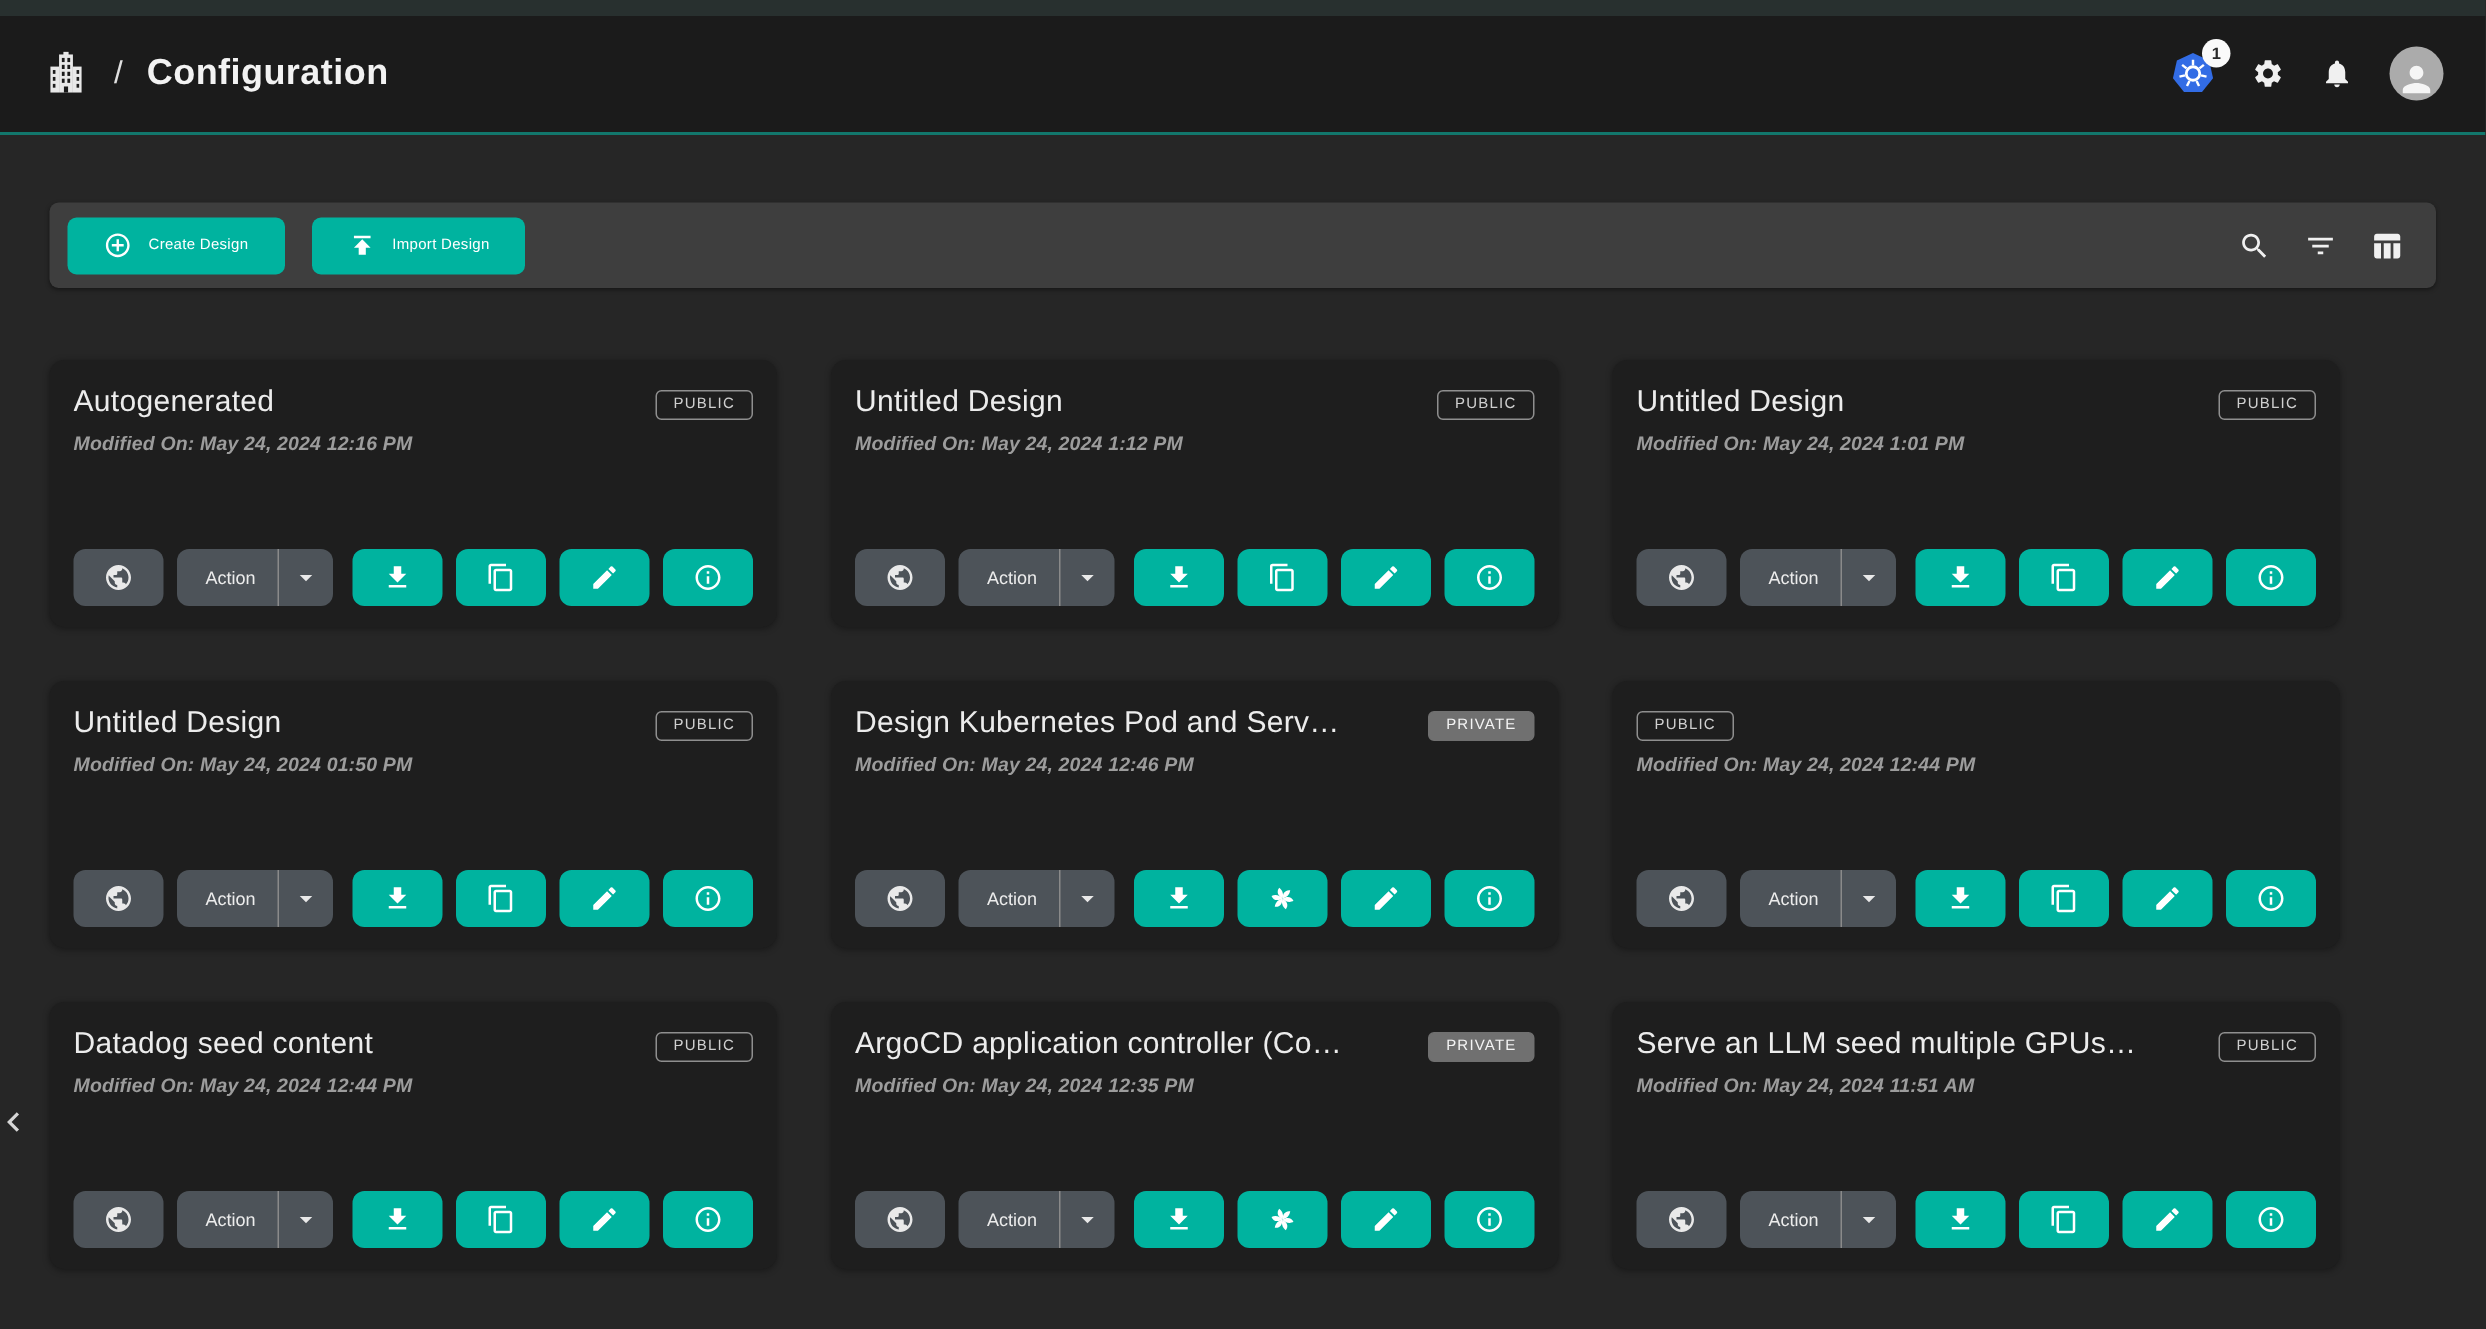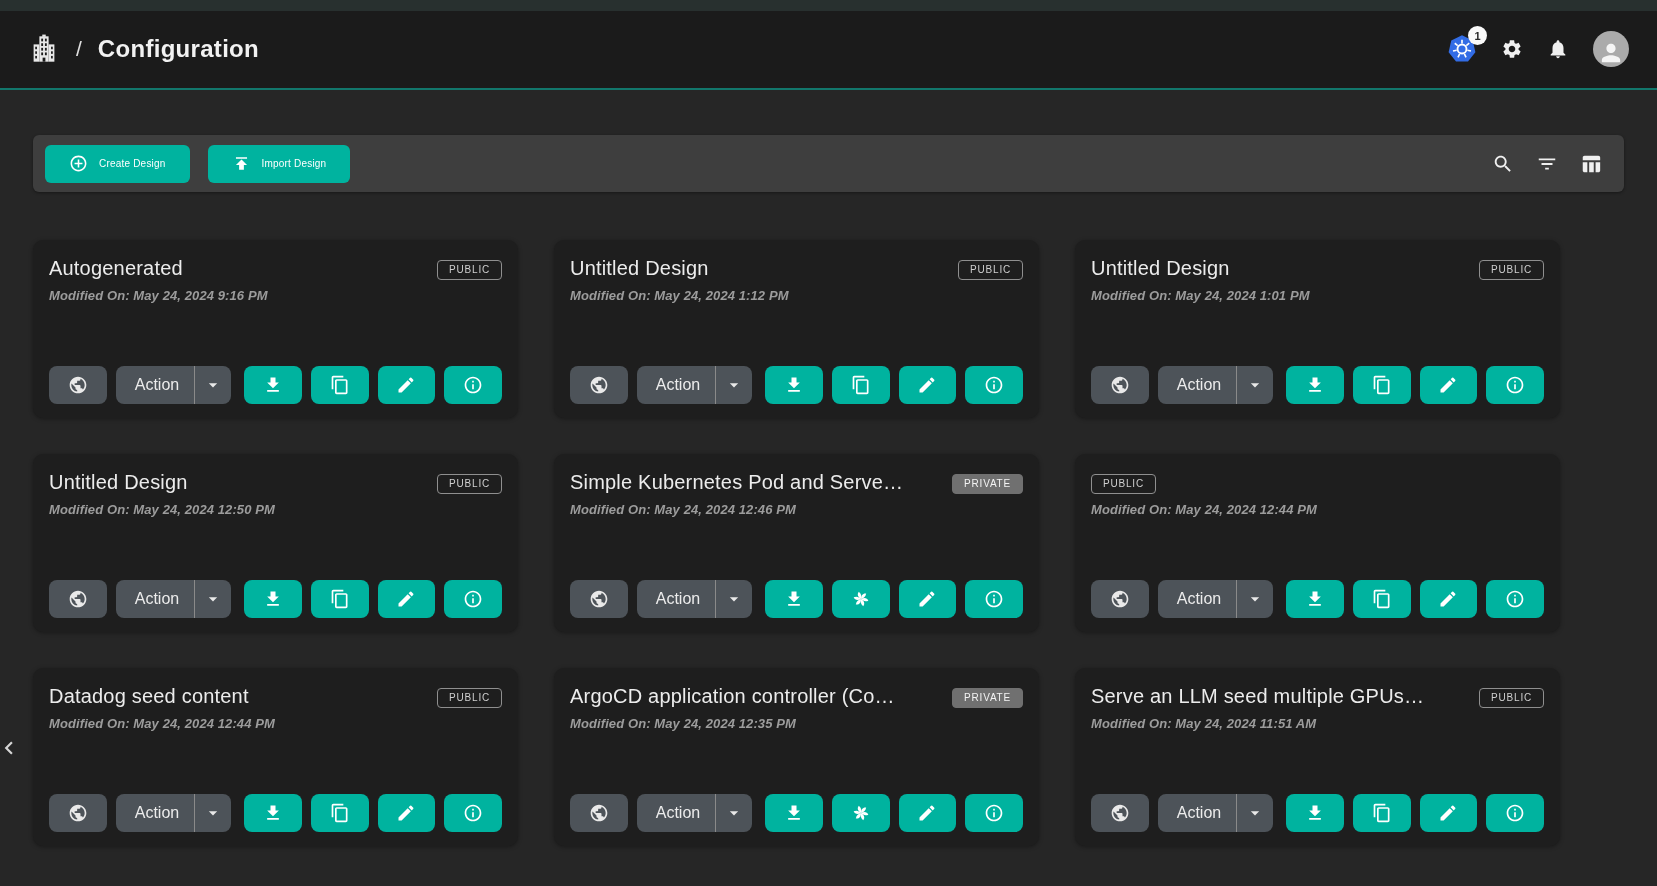--- a/index.html
+++ b/index.html
@@ -95,21 +95,21 @@
     height:38px; border:none; border-radius:8px;
     display:flex; align-items:center; justify-content:center; cursor:pointer;
   }
   .btn.gray { background:#4d5359; color:#e9e9e9; width:63px; }
   .btn.teal { background:#00b39f; color:#ffffff; width:63px; }
   .btn.ml { margin-left:4px; }
   .split {
     height:38px; border-radius:8px; background:#4d5359;
     display:flex; align-items:center; color:#ececec; cursor:pointer;
   }
-  .split-label { padding:0 15px 0 19px; font-size:16px; }
+  .split-label { padding:0 15px 0 19px; font-size:12px; }
   .split-div { width:1px; align-self:stretch; background:#8a8a8a; }
   .split-caret { width:36px; display:flex; align-items:center; justify-content:center; color:#e9e9e9; }
 
   .ic { width:20px; height:20px; fill:currentColor; }
   .ic.sm { width:19px; height:19px; }
   .ic.lg { width:22px; height:22px; }
 
   
   .drawer-toggle {
     position:absolute; left:-4px; top:732px;
@@ -282,21 +282,21 @@
   </div>
 </div>
 
 <div class="grid">
 
   <div class="card">
     <div class="card-head">
       <div class="card-title">Autogenerated</div>
       <div class="badge public">PUBLIC</div>
     </div>
-    <div class="card-modified">Modified On: May 24, 2024 9:16 PM</div>
+    <div class="card-modified">Modified On: May 24, 2024 12:16 PM</div>
     <div class="card-actions">
       <button class="btn gray">
           <svg class="ic">
             <use href="#i-globe"></use>
           </svg>
         </button>
       <div class="split">
         <span class="split-label">Action</span>
         <span class="split-div"></span>
         <span class="split-caret">
@@ -417,21 +417,21 @@
           </svg>
         </button>
     </div>
   </div>
 
   <div class="card">
     <div class="card-head">
       <div class="card-title">Untitled Design</div>
       <div class="badge public">PUBLIC</div>
     </div>
-    <div class="card-modified">Modified On: May 24, 2024 12:50 PM</div>
+    <div class="card-modified">Modified On: May 24, 2024 01:50 PM</div>
     <div class="card-actions">
       <button class="btn gray">
           <svg class="ic">
             <use href="#i-globe"></use>
           </svg>
         </button>
       <div class="split">
         <span class="split-label">Action</span>
         <span class="split-div"></span>
         <span class="split-caret">
@@ -459,21 +459,21 @@
       <button class="btn teal">
           <svg class="ic">
             <use href="#i-info"></use>
           </svg>
         </button>
     </div>
   </div>
 
   <div class="card">
     <div class="card-head">
-      <div class="card-title">Simple Kubernetes Pod and Serve…</div>
+      <div class="card-title">Design Kubernetes Pod and Serv…</div>
       <div class="badge private">PRIVATE</div>
     </div>
     <div class="card-modified">Modified On: May 24, 2024 12:46 PM</div>
     <div class="card-actions">
       <button class="btn gray">
           <svg class="ic">
             <use href="#i-globe"></use>
           </svg>
         </button>
       <div class="split">

